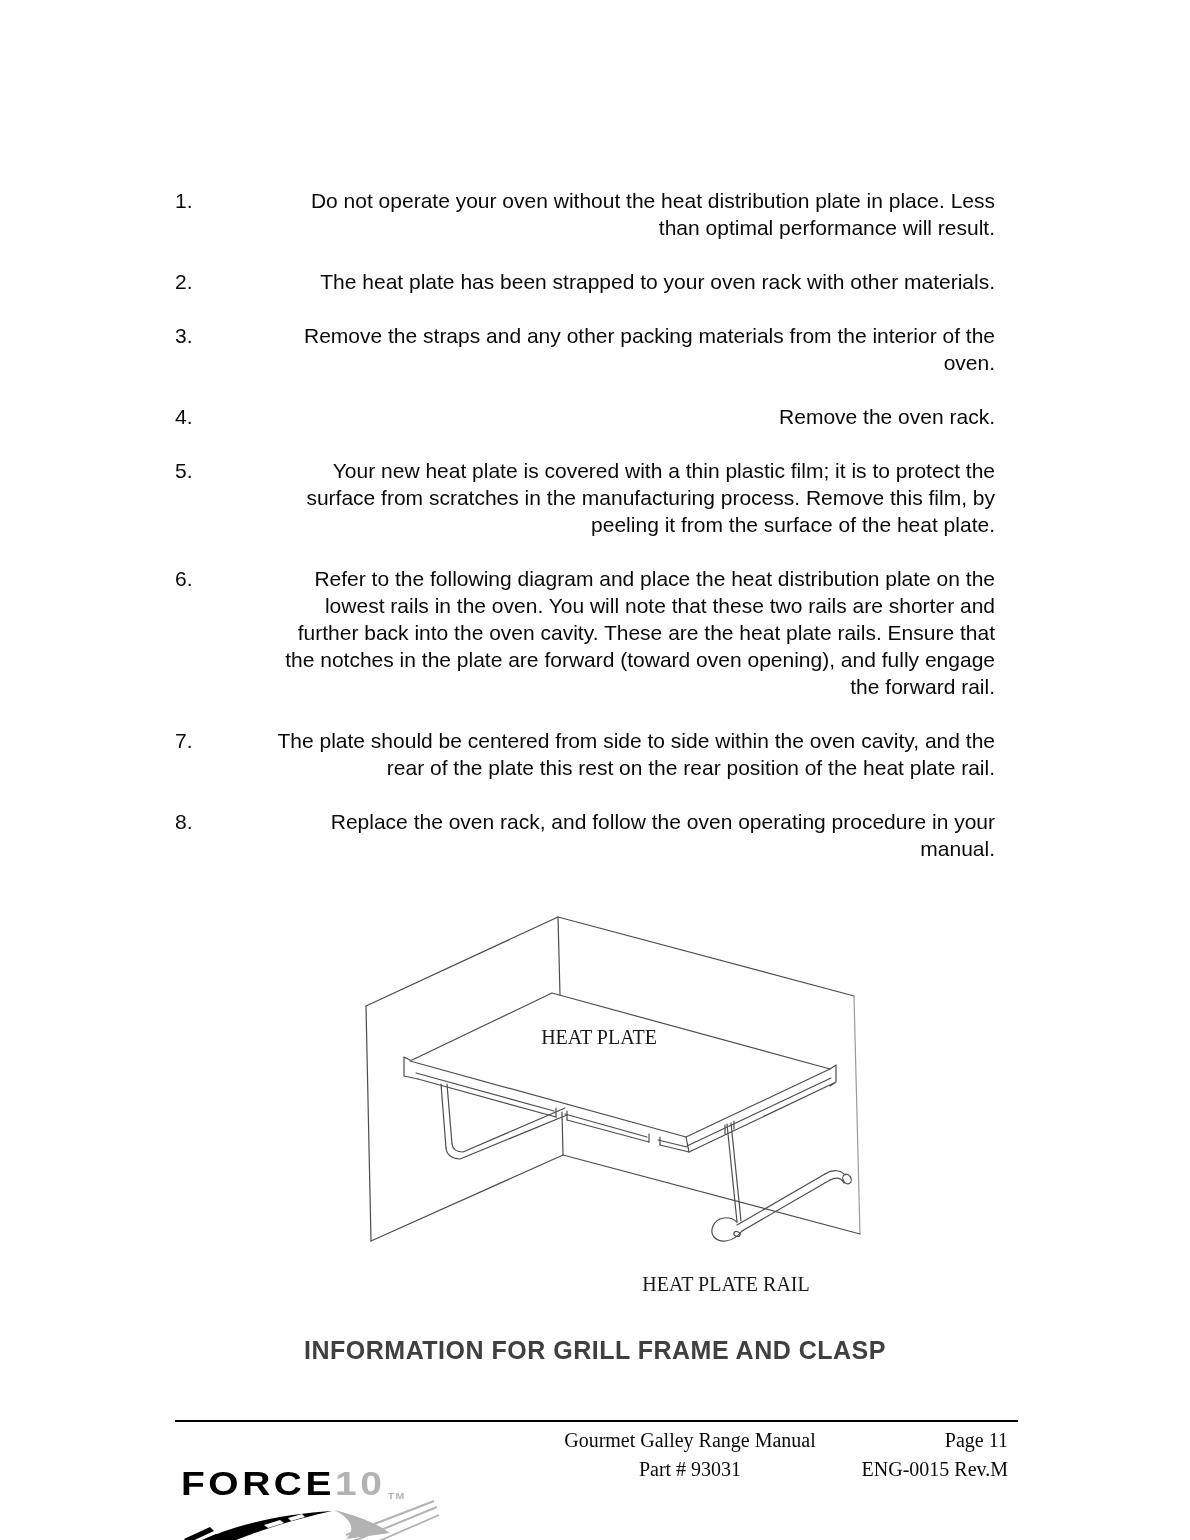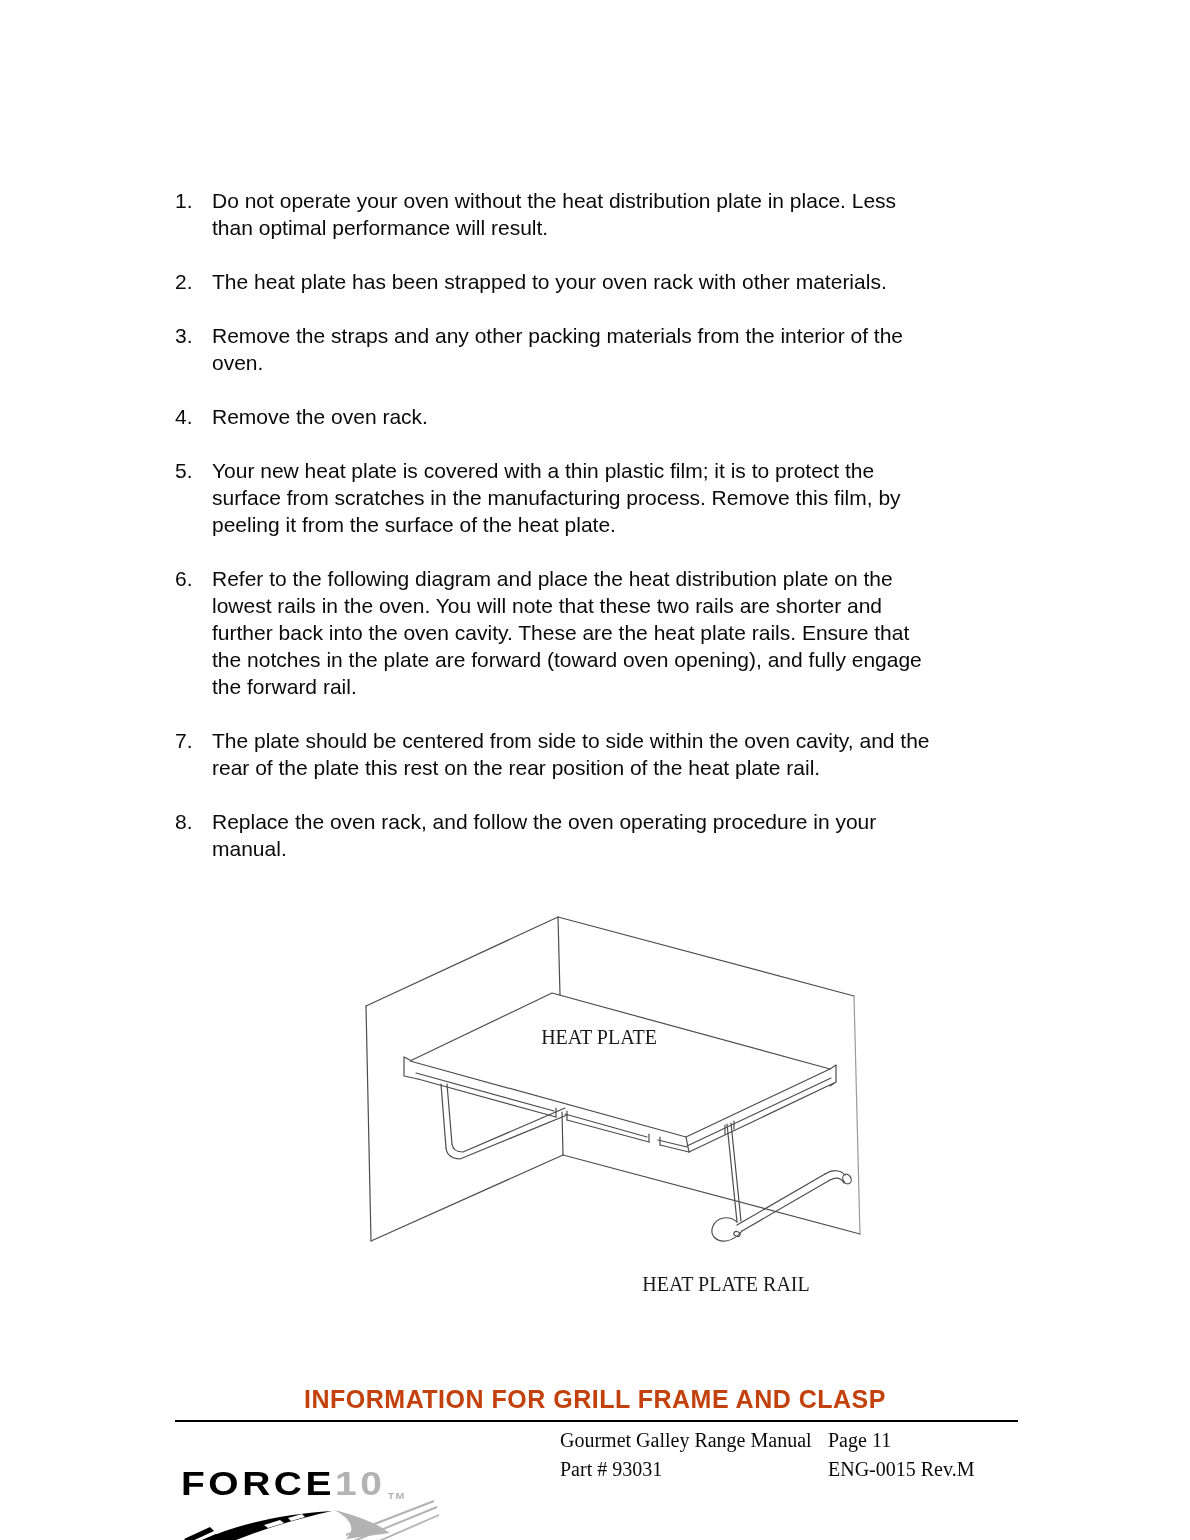--- a/index.html
+++ b/index.html
@@ -20,41 +20,41 @@
     width:820px;
   }
   .inst{
     display:flex;
     margin-bottom:27px;
     font-size:21px;
     line-height:27px;
     color:#0a0a0a;
   }
   .inst-num{flex:none;width:37px;}
-  .inst-text{flex:1;white-space:pre-line;}
+  .inst-text{flex:1;white-space:pre-line;text-align:right;}
   
   .diagram{
     position:absolute;
     left:350px;
     top:903px;
     width:530px;
     height:405px;
   }
   .diagram svg{display:block;}
   
   .section-heading{
     position:absolute;
     left:0;
-    top:1385px;
+    top:1336px;
     width:100%;
     text-align:center;
     font-size:25px;
     font-weight:bold;
     letter-spacing:0.5px;
-    color:#c2410c;
+    color:#404040;
   }
   
   .footer-rule{
     position:absolute;
     left:175px;
     top:1420px;
     width:843px;
     height:2px;
     background:#000;
   }
@@ -92,26 +92,28 @@
   }
   .footer-center{
     position:absolute;
     left:560px;
     top:1426px;
     width:260px;
     font-family:"Liberation Serif","DejaVu Serif",serif;
     font-size:20px;
     line-height:29px;
     color:#0a0a0a;
+    text-align:center;
   }
   .footer-right{
     position:absolute;
     left:828px;
     top:1426px;
     width:180px;
+    text-align:right;
     font-family:"Liberation Serif","DejaVu Serif",serif;
     font-size:20px;
     line-height:29px;
     color:#0a0a0a;
   }
   .diag-label{
     font-family:"Liberation Serif","DejaVu Serif",serif;
     font-size:20px;
     fill:#1a1a1a;
   }

